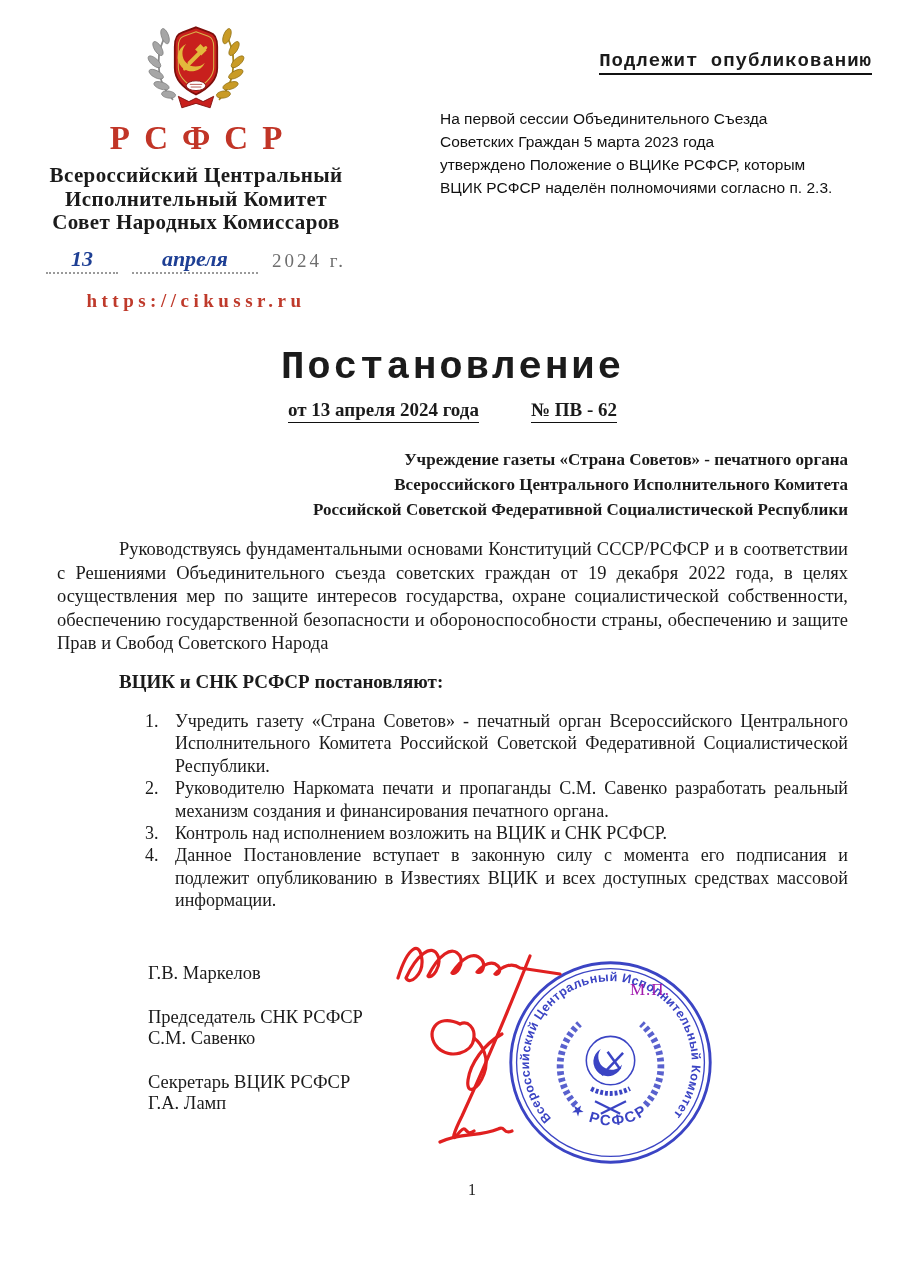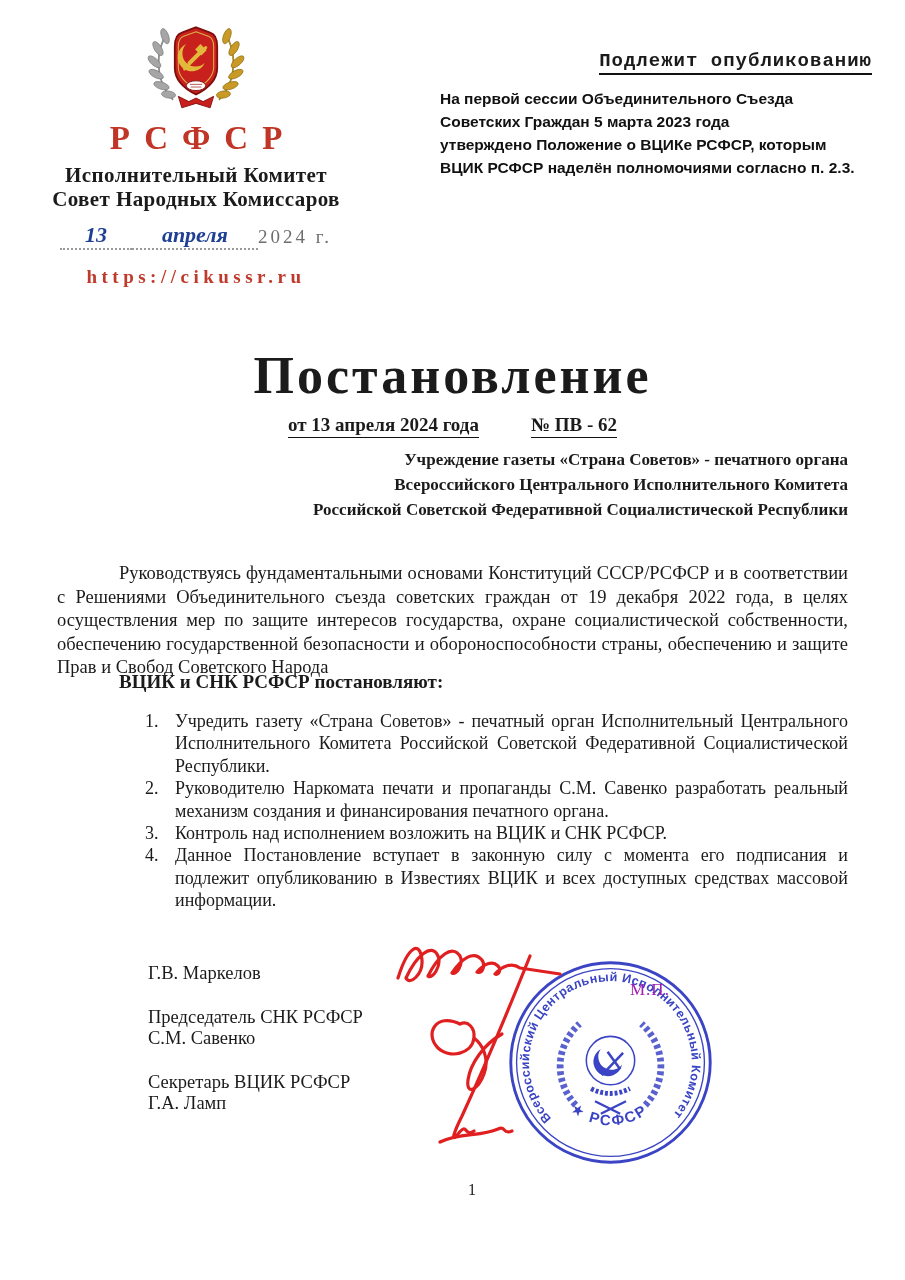--- a/index.html
+++ b/index.html
@@ -9,48 +9,48 @@
     font-family:"Liberation Serif","DejaVu Serif",serif;color:#1b1b1b;
   }
   
   .hdr-left{position:absolute;left:15px;top:22px;width:362px;text-align:center;}
   .emblem{width:110px;height:92px;display:inline-block;}
   .republic{
     margin-top:2px;font-size:33px;font-weight:bold;letter-spacing:14px;
     color:#c13527;padding-left:14px; 
   }
   .org{font-size:21px;font-weight:bold;line-height:23.5px;letter-spacing:.4px;margin-top:7px;}
-  .date-row{margin-top:11px;display:flex;justify-content:center;align-items:flex-end;}
+  .date-row{margin-top:11px;display:flex;justify-content:center;align-items:flex-end;gap:14px;}
   .slot{border-bottom:2px dotted #9a9a9a;text-align:center;
         font-style:italic;font-weight:bold;color:#1e3f94;font-size:22px;line-height:26px;}
   .slot.day{width:72px;}
   .slot.month{width:126px;}
   .year{font-size:19px;color:#6e6e6e;letter-spacing:3px;padding-bottom:2px;}
   .site{margin-top:16px;font-size:19px;font-weight:bold;letter-spacing:4.5px;color:#bf3a2b;text-decoration:none;display:inline-block;text-align:center;}
   
   .hdr-right{position:absolute;left:440px;top:50px;width:432px;}
   .publish{text-align:right;}
   .publish span{
     font-family:"Liberation Mono","DejaVu Sans Mono",monospace;
     font-size:19px;font-weight:bold;letter-spacing:1px;
     border-bottom:2px solid #111;padding-bottom:1px;
   }
-  .note{margin-top:15px;font-family:"Liberation Sans","DejaVu Sans",sans-serif;
-        font-size:15.5px;font-weight:bold;line-height:23px;color:#111;}
+  .note{margin-top:35px;font-family:"Liberation Sans","DejaVu Sans",sans-serif;
+        font-size:15.5px;font-weight:normal;line-height:23px;color:#111;}
   
   .title-wrap{position:absolute;left:0;top:346px;width:905px;text-align:center;}
-  .title{font-size:52px;font-weight:bold;letter-spacing:3px;}
+  .title{font-size:39px;font-weight:bold;letter-spacing:3px;font-family:Liberation Mono, monospace;}
   .title-sub{margin-top:9px;display:flex;justify-content:center;gap:52px;
              font-size:19px;font-weight:bold;}
   .title-sub span{border-bottom:1.5px solid #111;padding-bottom:1px;}
   
   .subject{position:absolute;left:57px;top:447px;width:791px;text-align:right;
            font-size:17px;font-weight:bold;line-height:25px;}
   
-  .preamble{position:absolute;left:57px;top:562px;width:791px;
+  .preamble{position:absolute;left:57px;top:538px;width:791px;
             font-size:18.5px;line-height:23.6px;text-align:justify;text-indent:62px;}
   .resolve-intro{position:absolute;left:119px;top:671px;font-size:19px;font-weight:bold;}
   .resolutions{position:absolute;left:57px;top:710px;width:791px;
                margin:0;padding:0;list-style:none;counter-reset:item;
                font-size:18px;line-height:22.4px;}
   .resolutions li{counter-increment:item;position:relative;padding-left:118px;
                   text-align:justify;margin:0;}
   .resolutions li::before{content:counter(item) ".";position:absolute;left:88px;}
   
   .sigs{position:absolute;left:148px;top:963px;font-size:18.5px;line-height:21.5px;}
@@ -100,20 +100,21 @@
       <ellipse cx="60" cy="72" rx="11" ry="5.5" fill="#ffffff" stroke="#7e0f0c" stroke-width="1"></ellipse>
       <line x1="53" y1="70.5" x2="67" y2="70.5" stroke="#b0473f" stroke-width="1"></line>
       <line x1="54" y1="73.5" x2="66" y2="73.5" stroke="#b0473f" stroke-width="1"></line>
 
       <path d="M40,84 L52,90 L60,86 L68,90 L80,84 L76,97 L60,92 L44,97 Z" fill="#c8201d" stroke="#7e0f0c" stroke-width="1"></path>
     </svg>
 
     <div class="republic">РСФСР</div>
 
     <div class="org">
+      <div>Всероссийский Центральный</div>
       <div>Исполнительный Комитет</div>
       <div>Совет Народных Комиссаров</div>
     </div>
 
     <div class="date-row">
       <span class="slot day">13</span>
       <span class="slot month">апреля</span>
       <span class="year">2024 г.</span>
     </div>
 
@@ -144,21 +145,21 @@
     <div>Учреждение газеты «Страна Советов» - печатного органа</div>
     <div>Всероссийского Центрального Исполнительного Комитета</div>
     <div>Российской Советской Федеративной Социалистической Республики</div>
   </div>
 
   <div class="preamble">Руководствуясь фундаментальными основами Конституций СССР/РСФСР и в соответствии с Решениями Объединительного съезда советских граждан от 19 декабря 2022 года, в целях осуществления мер по защите интересов государства, охране социалистической собственности, обеспечению государственной безопасности и обороноспособности страны, обеспечению и защите Прав и Свобод Советского Народа</div>
 
   <div class="resolve-intro">ВЦИК и СНК РСФСР постановляют:</div>
 
   <ol class="resolutions">
-    <li>Учредить газету «Страна Советов» - печатный орган Исполнительный Центрального Исполнительного Комитета Российской Советской Федеративной Социалистической Республики.</li>
+    <li>Учредить газету «Страна Советов» - печатный орган Всероссийского Центрального Исполнительного Комитета Российской Советской Федеративной Социалистической Республики.</li>
     <li>Руководителю Наркомата печати и пропаганды С.М. Савенко разработать реальный механизм создания и финансирования печатного органа.</li>
     <li>Контроль над исполнением возложить на ВЦИК и СНК РСФСР.</li>
     <li>Данное Постановление вступает в законную силу с момента его подписания и подлежит опубликованию в Известиях ВЦИК и всех доступных средствах массовой информации.</li>
   </ol>
 
   <div class="sigs">
     <div class="sig-block">
       <div>Г.В. Маркелов</div>
     </div>
     <div class="sig-block">

